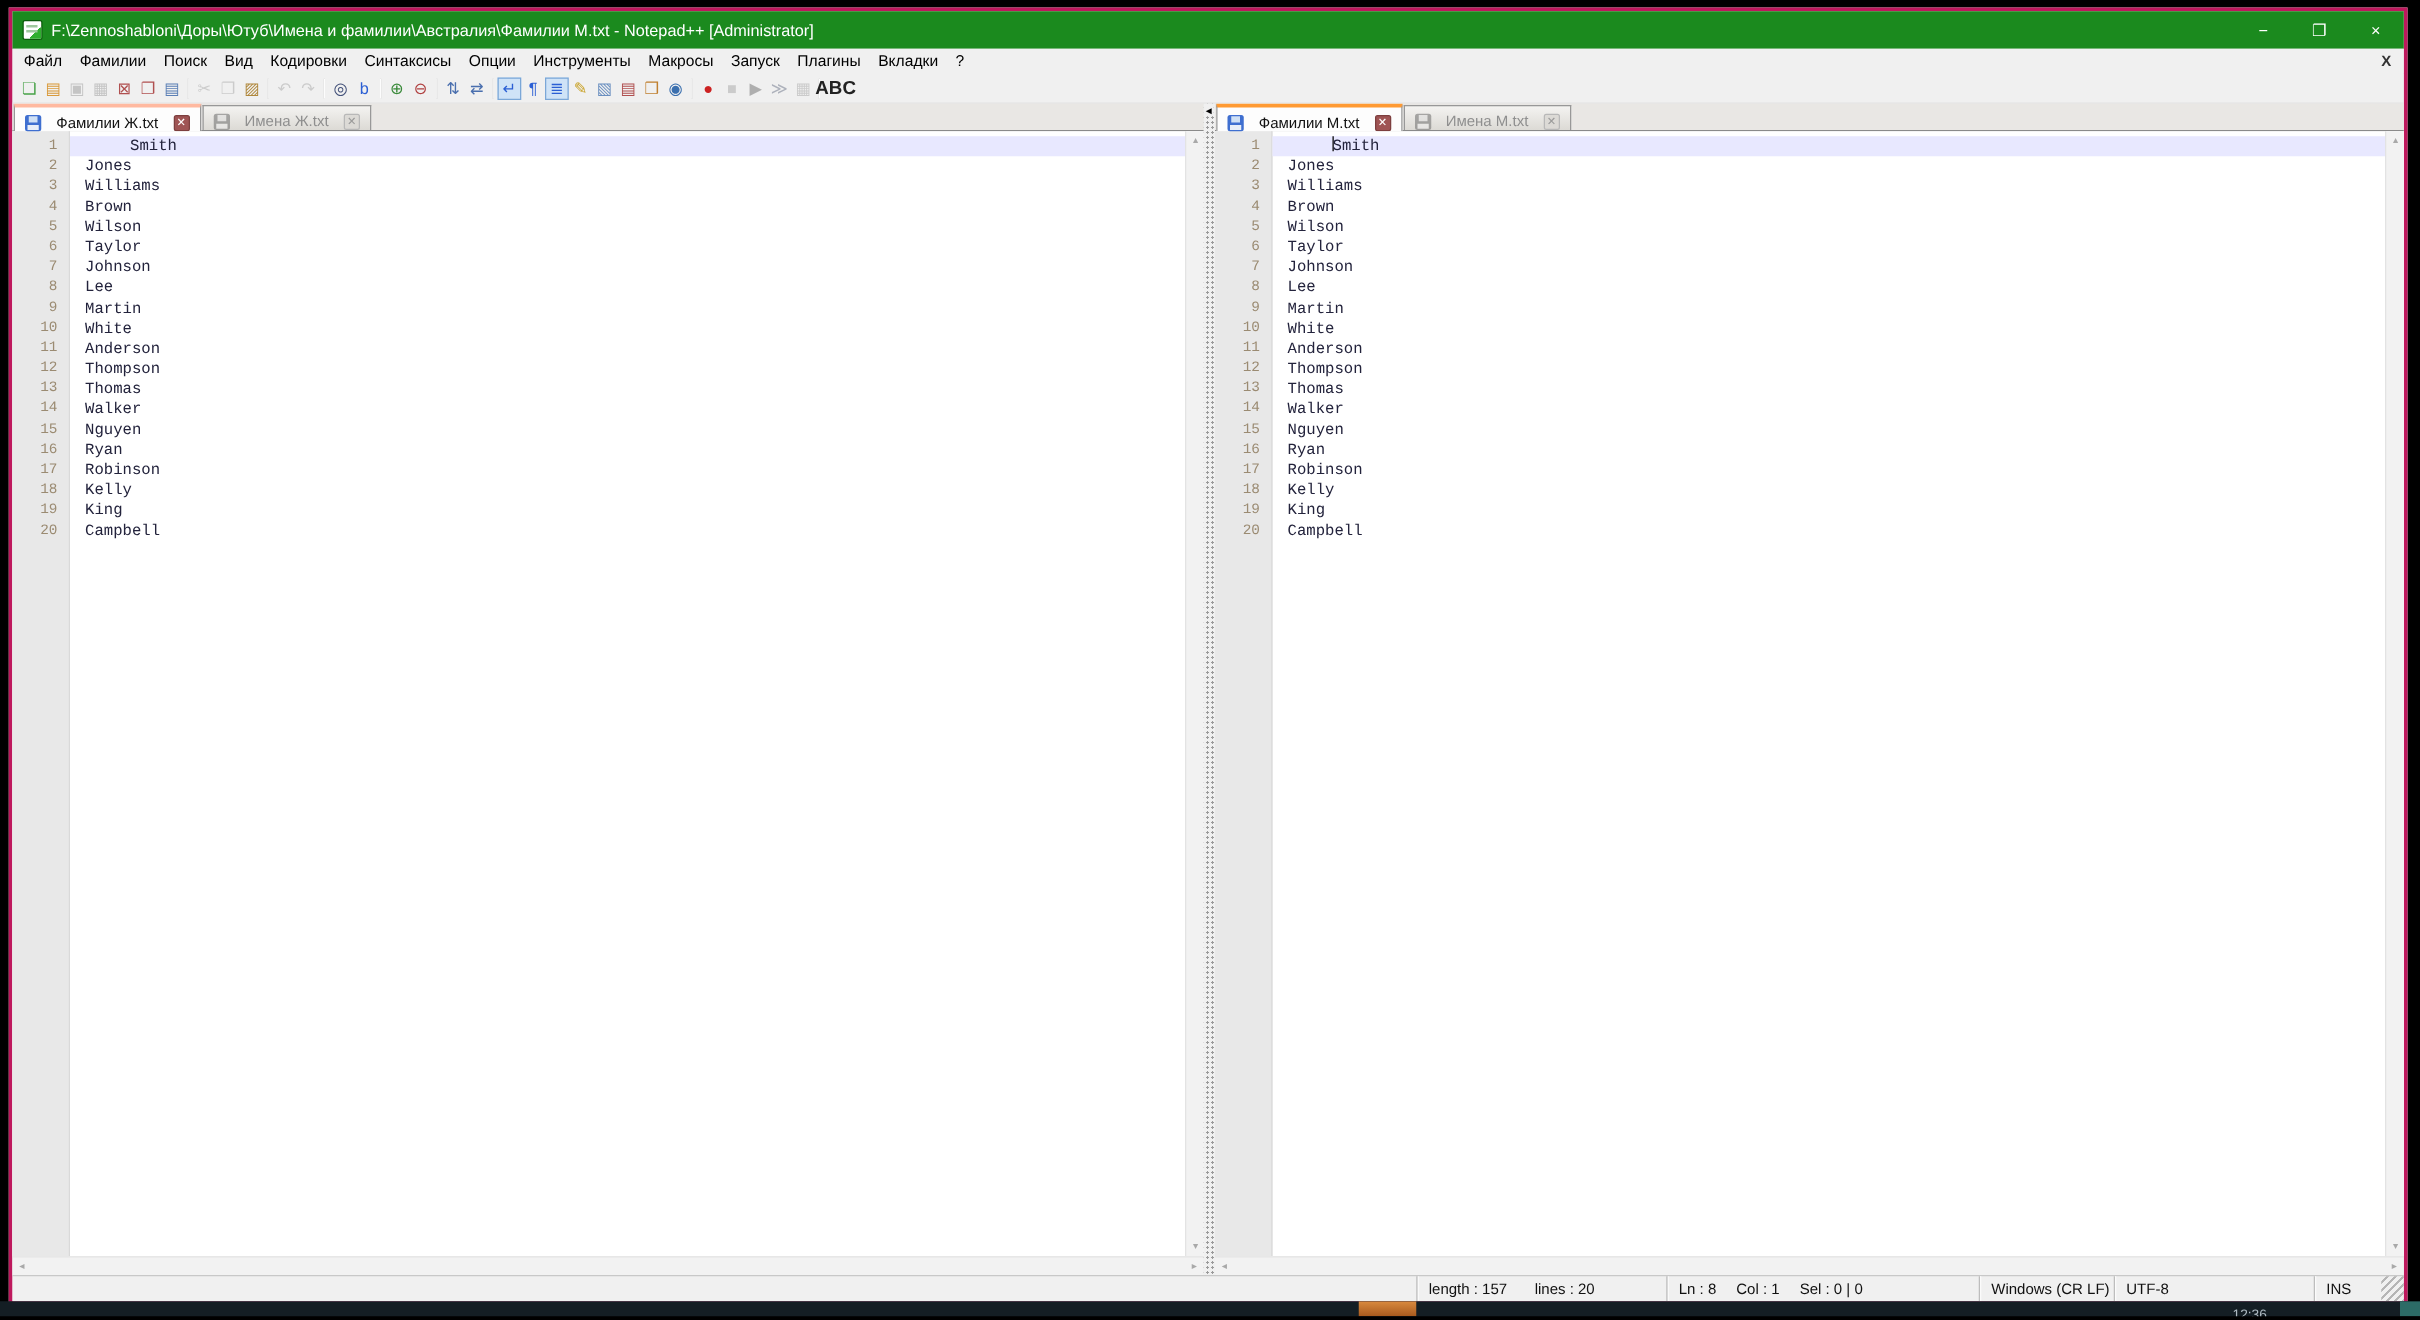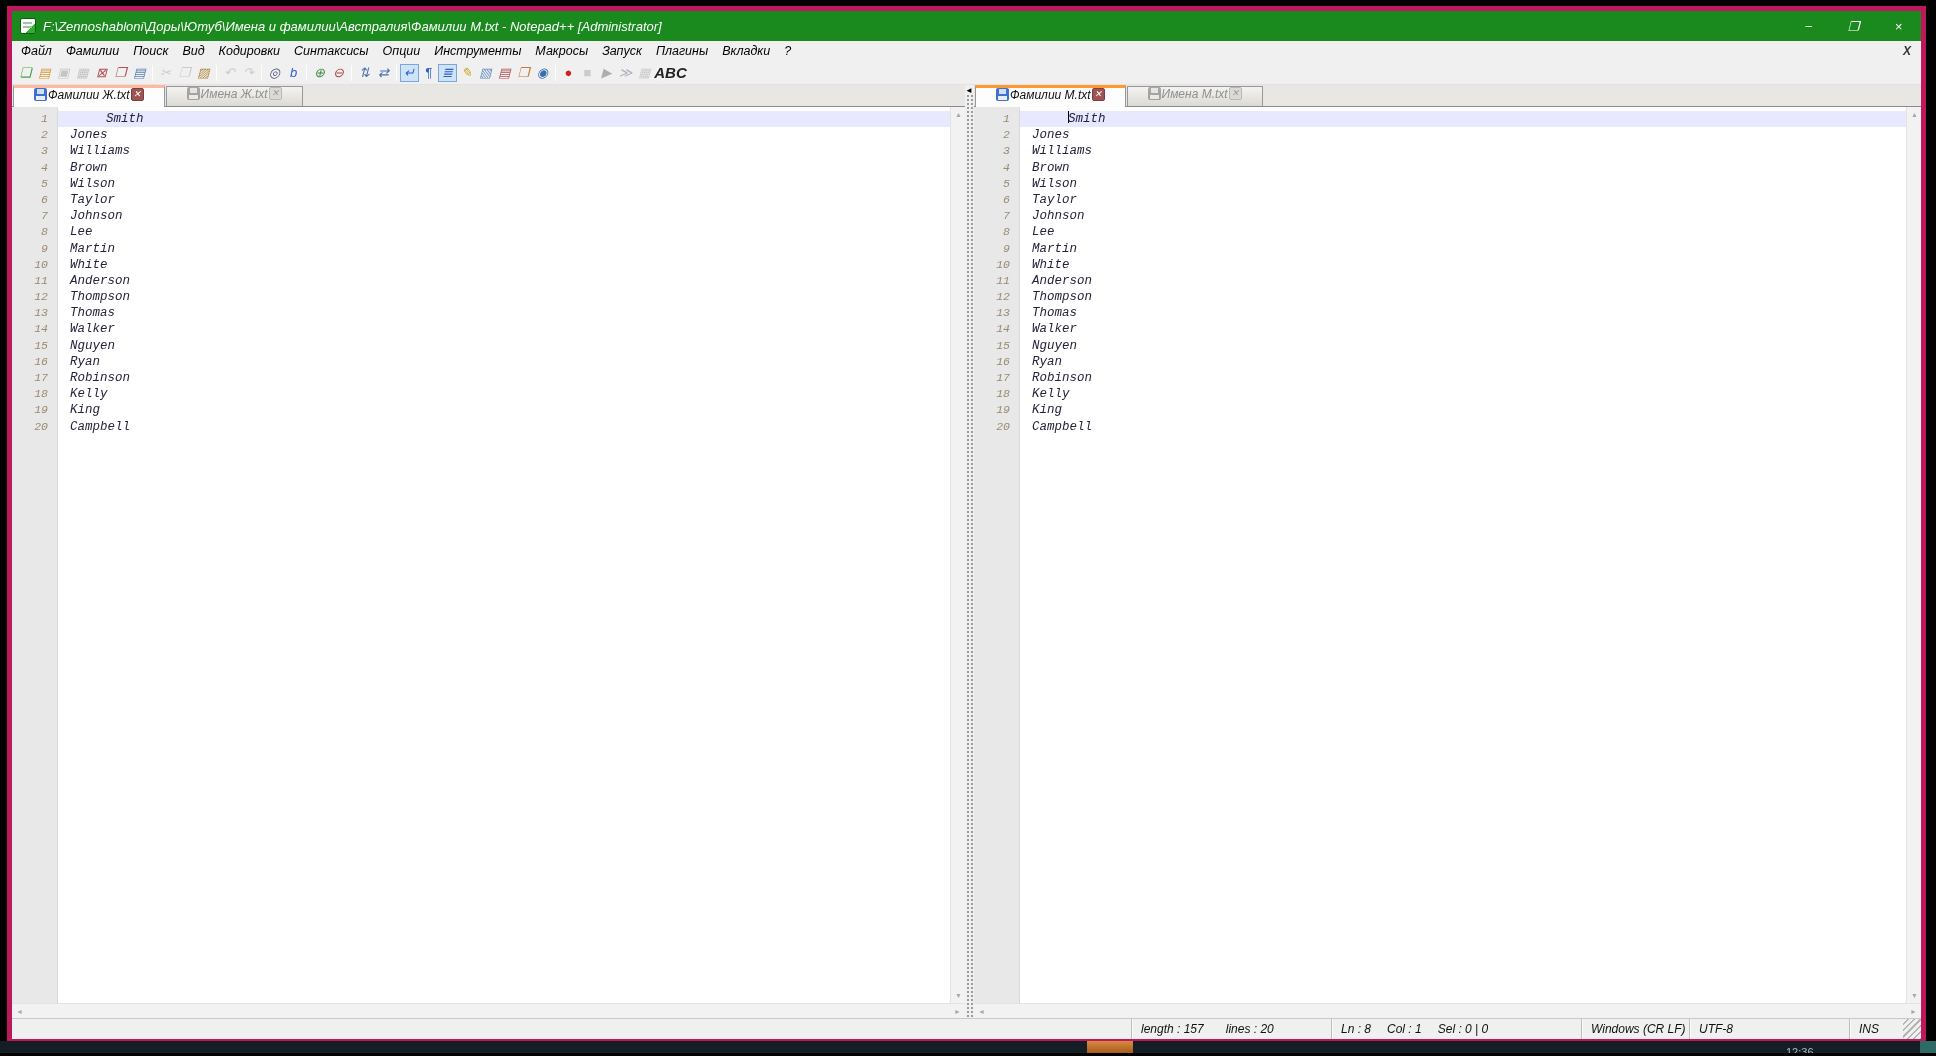--- a/index.html
+++ b/index.html
@@ -1,19 +1,19 @@
 <!DOCTYPE html>
 <html><head>
 <meta charset="utf-8">
 <style>
   * { margin:0; padding:0; box-sizing:border-box; }
   html,body { width:1936px; height:1056px; background:#000; overflow:hidden;
               font-family:"Liberation Sans", sans-serif; }
   #window { position:absolute; left:7px; top:6px; width:1919px; height:1038px;
-            background:#f0f0f0; border:5px solid #be185d; display:flex; flex-direction:column;font-style:italic; }
+            background:#f0f0f0; border:3px solid #be185d; display:flex; flex-direction:column; }
 
   
   .titlebar { height:30px; display:flex; align-items:center; color:#fff; font-size:13px; }
   .app-icon { width:16px; height:16px; margin:0 7px 0 8px; background:#fff; border:1px solid #0c5c0c;
               position:relative; border-radius:2px; }
   .app-icon::before { content:""; position:absolute; right:0; bottom:0; width:9px; height:9px;
                       background:linear-gradient(135deg, transparent 45%, #2fae2f 46%); }
   .app-icon::after { content:""; position:absolute; left:2px; top:3px; width:9px; height:2px;
                      background:#9ec79e; box-shadow:0 4px 0 #9ec79e; }
   .title-text { flex:1; white-space:nowrap; overflow:hidden; }
@@ -42,21 +42,21 @@
   .pane.left  { width:953px; }
   .pane.right { flex:1; }
   .splitter { width:9px; background:#f0f0f0; position:relative;
               background-image:radial-gradient(#9a9a9a 0.8px, transparent 1.1px);
               background-size:4px 4px; background-position:1px 1px; }
   .split-arrow { position:absolute; top:1px; left:0px; font-size:8px; color:#000; background:#f0f0f0; }
 
   
   .tabbar { height:22px; background:#e9e7e4; border-bottom:1px solid #8a8a8a;
             display:flex; align-items:flex-end; padding-left:1px; }
-  .tab { display:flex; align-items:flex-start; gap:1px; padding:0 20px; height:20px; margin-right:1px;
+  .tab { display:flex; align-items:flex-end; gap:12px; padding:0 8px; height:20px; margin-right:1px;
          border:1px solid #989898; border-bottom:none;
          background:linear-gradient(#f4f3f1,#dcdad5); color:#8f8f8f; font-size:12px; }
   .tab.active { height:22px; margin-bottom:-1px; background:#fdfdfd; color:#111;
                 border-top-width:3px; border-top-style:solid; }
   .floppy { width:13px; height:13px; background:#3f6fd0; border-radius:2px; position:relative; flex:none; }
   .floppy::before { content:""; position:absolute; left:3px; top:1px; right:3px; height:5px; background:#cfe0f5; }
   .floppy::after  { content:""; position:absolute; left:2px; bottom:1px; right:2px; height:4px; background:#e8eef8; }
   .tab:not(.active) .floppy { filter:grayscale(1); opacity:.55; }
   .tab-close { width:13px; height:13px; border-radius:2px; font-size:9px; line-height:11px;
                text-align:center; flex:none; }

